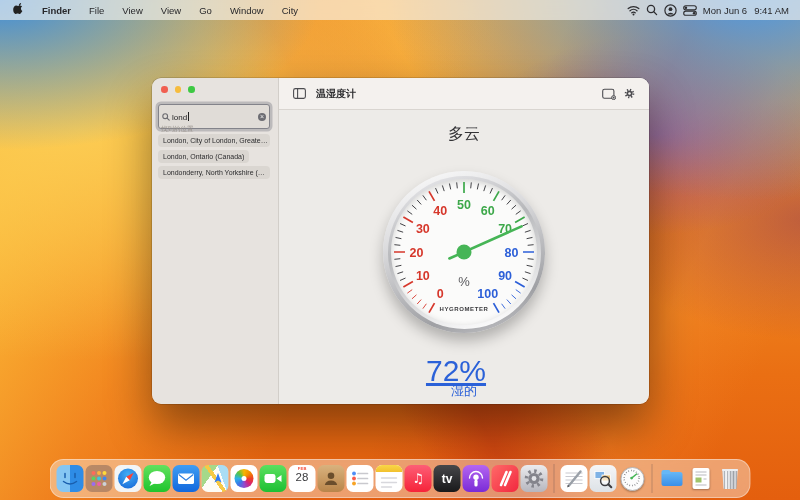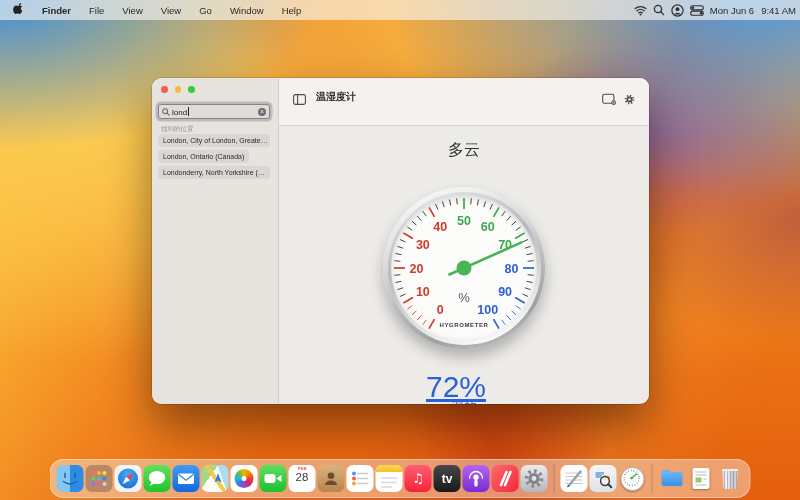--- a/index.html
+++ b/index.html
@@ -15,46 +15,46 @@
       linear-gradient(62deg, rgba(190,55,15,0) 42%, rgba(190,55,15,.5) 49%, rgba(226,100,25,0) 60%),
       linear-gradient(115deg, rgba(215,75,18,0) 56%, rgba(215,75,18,.55) 68%, rgba(244,140,45,.35) 79%, rgba(244,140,45,0) 90%),
       linear-gradient(180deg,#f3a93d 0%,#f08d24 45%,#ea6f13 75%,#e45f0e 100%);}
 
   
   .menubar{position:absolute;top:0;left:0;right:0;height:20px;display:flex;align-items:center;
     background:rgba(250,247,242,.62);backdrop-filter:blur(8px);font-size:9.5px;color:#28282b;}
   .mb-left{display:flex;align-items:center;padding-left:4px;}
   .mb-item{padding:0 9px;}
   .mb-item.app{font-weight:700;}
-  .mb-right{margin-left:auto;display:flex;align-items:center;gap:6px;padding-right:4px;}
+  .mb-right{margin-left:auto;display:flex;align-items:center;gap:6px;padding-right:11px;}
   .mb-right svg{display:block;}
   .mb-clock{display:flex;gap:7px;}
 
   
   .window{position:absolute;left:152px;top:78px;width:497px;height:326px;border-radius:9px;
     box-shadow:0 22px 45px rgba(0,0,0,.42),0 0 0 .5px rgba(0,0,0,.25);display:flex;overflow:hidden;}
   .sidebar{width:126px;background:#e7e3df;border-right:1px solid #d2cec9;position:relative;flex:none;}
   .traffic{position:absolute;top:8px;left:9px;display:flex;gap:7px;}
   .tl{width:6.5px;height:6.5px;border-radius:50%;}
   .tl.r{background:#f15f51;}.tl.y{background:#f6bc3e;}.tl.g{background:#3ec943;}
-  .search-field{position:absolute;left:6px;top:26px;width:112px;height:15px;border-radius:3px;
+  .search-field{position:absolute;left:6px;top:26px;width:112px;height:25px;border-radius:3px;
     background:#e0dcd7;border:1px solid #83838a;box-shadow:0 0 0 2.5px rgba(110,110,120,.35);
     display:flex;align-items:center;padding:0 3px;box-sizing:border-box;}
   .search-text{font-size:8px;color:#1c1c1e;margin-left:2px;flex:1;white-space:nowrap;overflow:hidden;}
   .caret{display:inline-block;width:1px;height:9px;background:#222;vertical-align:-1.5px;margin-left:1px;}
   .clear-btn{width:8px;height:8px;border-radius:50%;background:#6d6d73;color:#efefef;font-size:7px;
     line-height:8px;text-align:center;flex:none;}
   .section-label{position:absolute;left:9px;top:47px;font-size:6.5px;color:#97918b;}
   .results{position:absolute;left:6px;top:56px;right:5px;display:flex;flex-direction:column;gap:3px;}
   .pill{background:#dad6d1;border-radius:4px;font-size:7px;color:#2b2b2d;padding:3px 5px;
     white-space:nowrap;overflow:hidden;max-width:112px;box-sizing:border-box;width:fit-content;}
 
   .content{flex:1;display:flex;flex-direction:column;background:#edebe8;}
   .toolbar{height:23px;flex:none;background:#f4f1ee;border-bottom:1px solid #d9d5d0;
-    display:flex;padding:12px 10px;}
+    display:flex;align-items:center;padding:4px 10px;}
   .win-title{font-size:10px;font-weight:700;color:#2d2d2f;margin-left:7px;}
   .tb-spacer{flex:1;}
   .tb-btn{display:flex;align-items:center;justify-content:center;width:20px;height:18px;}
 
   .panel{position:relative;flex:1;}
   .condition{position:absolute;top:14px;left:0;right:0;text-align:center;font-size:16px;color:#333336;}
   .gauge{position:absolute;left:50%;top:61px;transform:translateX(-50%);width:162px;height:162px;border-radius:50%;
     background:linear-gradient(160deg,#ffffff 0%,#dcdcde 35%,#9fa0a4 78%,#c9c9cc 100%);
     box-shadow:0 8px 14px rgba(0,0,0,.25);}
   .gauge-ring2{position:absolute;inset:4.5px;border-radius:50%;
@@ -130,21 +130,21 @@
         <svg width="11" height="13" viewBox="0 0 11 13">
           <path fill="#222" d="M7.6 2.1c.5-.6.8-1.4.7-2.1-.7 0-1.5.5-2 1.1-.4.5-.8 1.3-.7 2 .8.1 1.5-.4 2-1zM9.8 9.3c-.3.7-.5 1-.9 1.6-.6.9-1.4 2-2.4 2-.9 0-1.1-.6-2.3-.6s-1.5.6-2.3.6c-1 0-1.7-1-2.3-1.9C-1.1 9-1.3 5.9.1 4.3c.6-.8 1.6-1.3 2.5-1.3s1.5.6 2.3.6c.7 0 1.2-.6 2.3-.6.8 0 1.7.4 2.3 1.2-2 1.1-1.7 4 .3 5.1z" transform="translate(1 0) scale(.85)"></path>
         </svg>
       </span>
       <span class="mb-item app">Finder</span>
       <span class="mb-item">File</span>
       <span class="mb-item">View</span>
       <span class="mb-item">View</span>
       <span class="mb-item">Go</span>
       <span class="mb-item">Window</span>
-      <span class="mb-item">Help</span>
+      <span class="mb-item">City</span>
     </div>
     <div class="mb-right">
       <svg width="13" height="11" viewBox="0 0 13 11">
         <path d="M1.2 3.6a8 8 0 0 1 10.6 0M3 5.7a5.2 5.2 0 0 1 7 0M4.8 7.8a2.6 2.6 0 0 1 3.4 0" fill="none" stroke="#2d2d30" stroke-width="1.3" stroke-linecap="round"></path>
         <circle cx="6.5" cy="9.6" r="1" fill="#2d2d30"></circle>
       </svg>
       <svg width="12" height="12" viewBox="0 0 12 12">
         <circle cx="5" cy="5" r="3.6" fill="none" stroke="#2d2d30" stroke-width="1.3"></circle>
         <line x1="7.8" y1="7.8" x2="10.6" y2="10.6" stroke="#2d2d30" stroke-width="1.3" stroke-linecap="round"></line>
       </svg>

